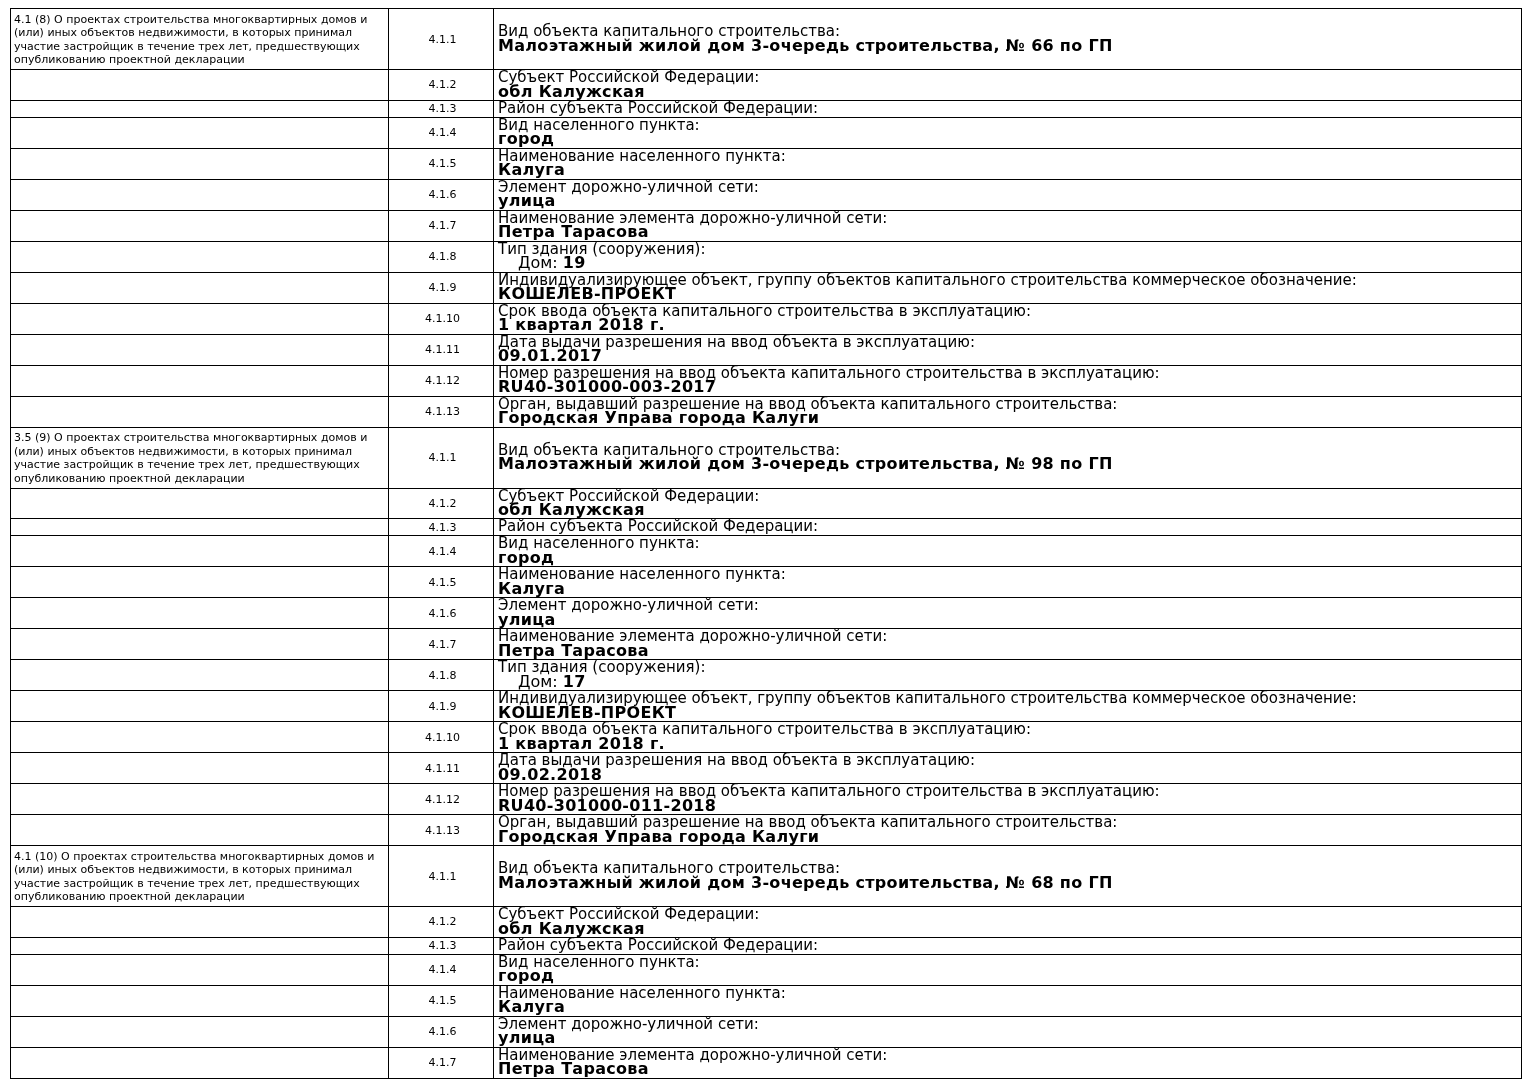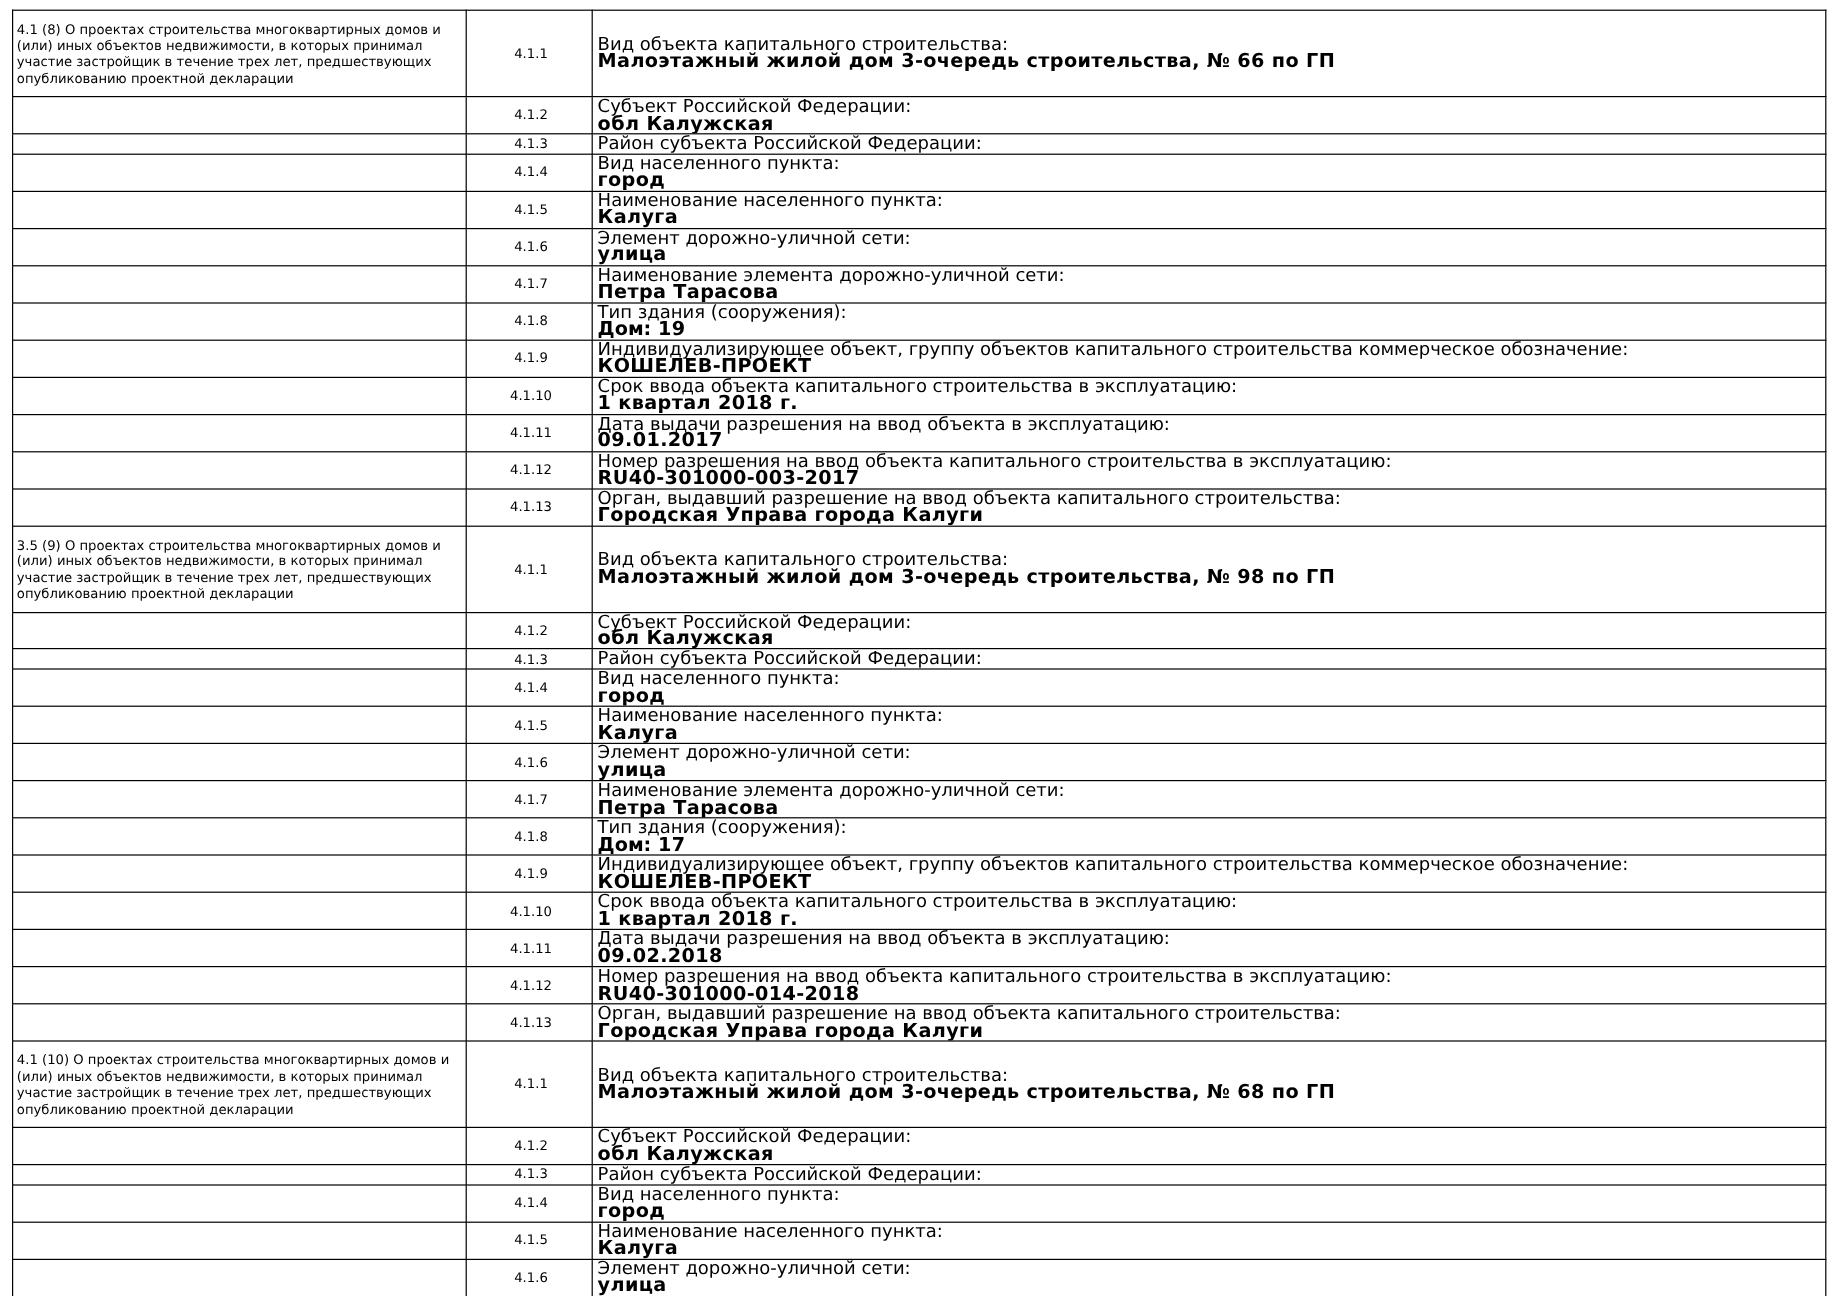--- a/index.html
+++ b/index.html
@@ -21,21 +21,21 @@
     border-collapse: collapse;
     table-layout: fixed;
     width: 1511px;
   }
   table.decl-table td {
     border: 1px solid #000000;
     padding: 0;
     vertical-align: middle;
     overflow: hidden;
   }
-  tr.h-tall   { height: 72px; }
+  tr.h-tall   { height: 61px; }
   tr.h-r2     { height: 30px; }
   tr.h-single { height: 17px; padding-left: 38px; }
   tr.h-std    { height: 31px; }
 
   td.col-desc { vertical-align: top; }
   .desc-text {
     font-size: 11px;
     line-height: 13.5px;
     padding: 1px 6px 0 3px;
   }
@@ -51,22 +51,23 @@
     font-size: 15px;
     line-height: 13.5px;
   }
   .field-value {
     font-size: 16px;
     line-height: 14px;
     font-weight: bold;
     letter-spacing: 0.3px;
   }
   .field-value .pref {
-    font-weight: bold;
+    font-weight: normal;
     letter-spacing: 0;
+    margin-left: 20px;
   }
 </style>
 </head>
 <body>
 
 <div class="page">
   <table class="decl-table">
     <colgroup>
       <col style="width:378px">
       <col style="width:105px">
@@ -364,21 +365,21 @@
           </td>
         </tr>
         <tr class="h-std">
           <td class="col-desc"></td>
           <td>
             <div class="num-text">4.1.12</div>
           </td>
           <td>
             <div class="val-cell-inner">
               <div class="field-label">Номер разрешения на ввод объекта капитального строительства в эксплуатацию:</div>
-              <div class="field-value"><span>RU40-301000-014-2018</span></div>
+              <div class="field-value"><span>RU40-301000-011-2018</span></div>
             </div>
           </td>
         </tr>
         <tr class="h-std">
           <td class="col-desc"></td>
           <td>
             <div class="num-text">4.1.13</div>
           </td>
           <td>
             <div class="val-cell-inner">

